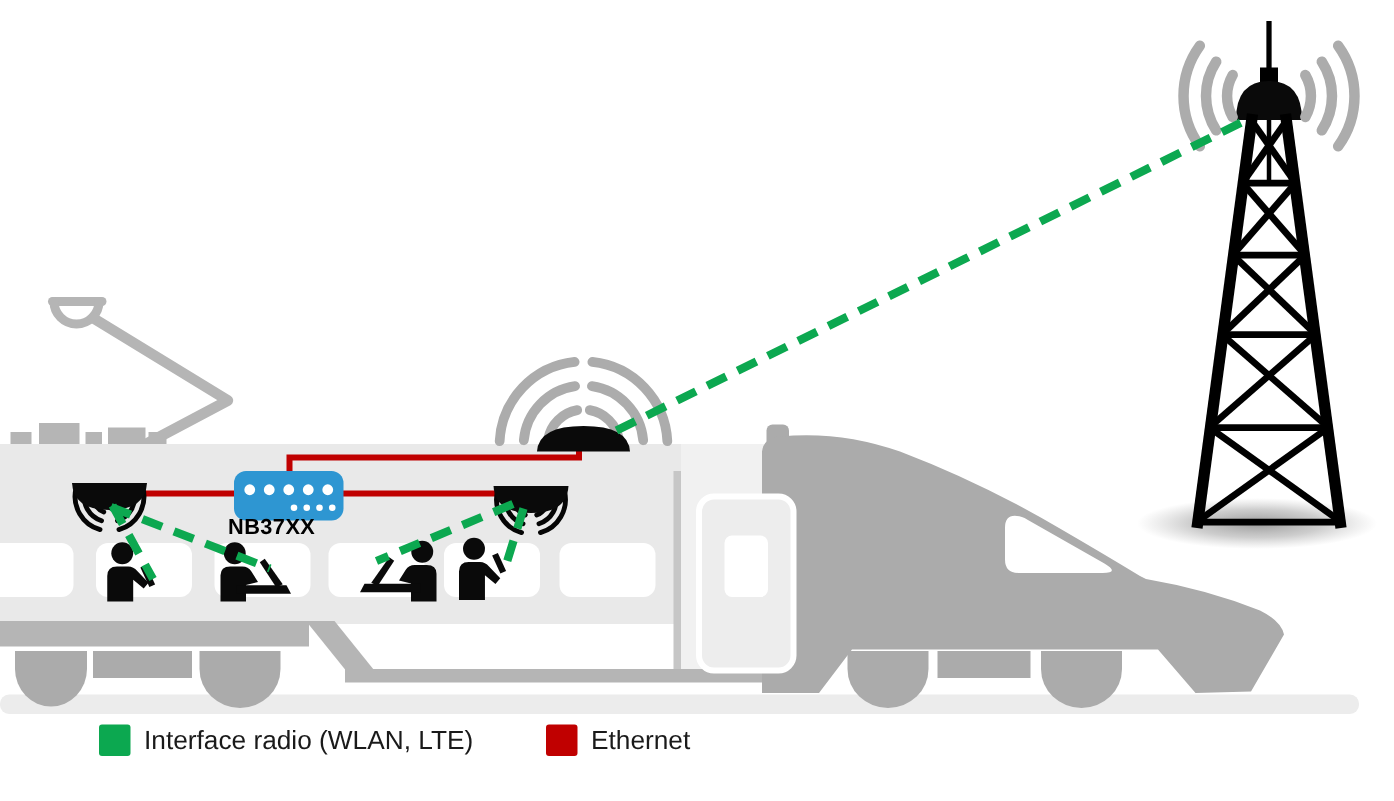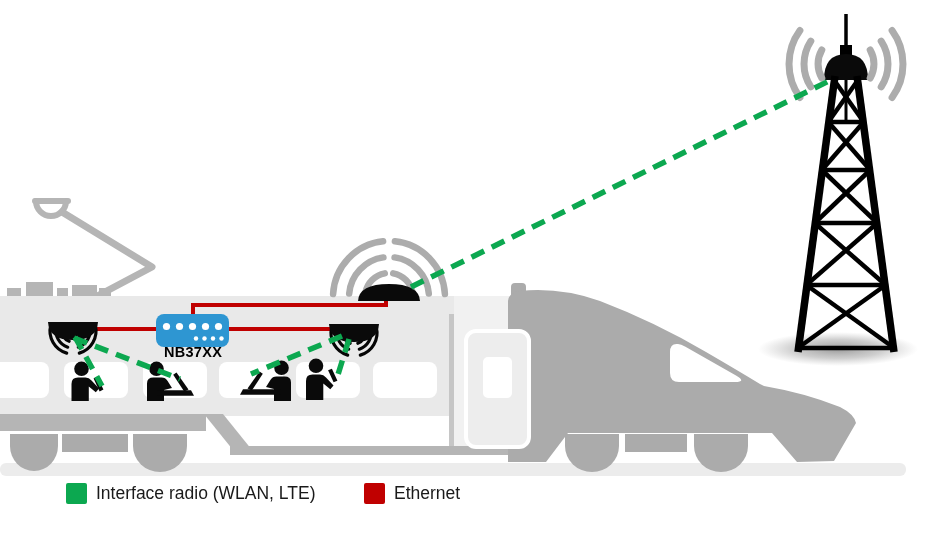--- a/index.html
+++ b/index.html
@@ -22,21 +22,21 @@
   .ap-wave{stroke:#050505;stroke-width:3.2;fill:none;stroke-linecap:round;}
   .panto  {stroke:var(--detail-mid,#b5b5b5);stroke-width:7;fill:none;stroke-linecap:round;stroke-linejoin:round;}
   .panto-cup{stroke:var(--detail-mid,#b5b5b5);stroke-width:6;fill:none;stroke-linecap:round;}
   .eth    {stroke:var(--ethernet-red,#c00000);stroke-width:4;fill:none;stroke-linejoin:miter;}
   .radio  {stroke:var(--radio-green,#0ca850);stroke-width:5.5;fill:none;stroke-dasharray:14 8.5;}
   .tower  {stroke:#000;fill:none;}
   .router-box{fill:var(--router-blue,#2e96d2);}
   .door   {fill:#ededed;stroke:#ffffff;stroke-width:4;}
   
   .router-label{
-    position:absolute;left:152px;top:344px;width:82px;text-align:center;
+    position:absolute;left:152px;top:344px;width:82px;text-align:left;
     font-size:14.5px;font-weight:bold;color:#000;letter-spacing:.3px;
   }
   .legend-item{position:absolute;top:483px;display:flex;align-items:center;}
   .legend-item .swatch{width:21px;height:21px;border-radius:2px;flex:0 0 auto;}
   .legend-item .lbl{margin-left:9px;font-size:17.5px;color:#1a1a1a;white-space:nowrap;}
   .legend-radio{left:66px;}
   .legend-ethernet{left:364px;}
   .swatch-radio{background:var(--radio-green,#0ca850);}
   .swatch-ethernet{background:var(--ethernet-red,#c00000);}
 </style>

